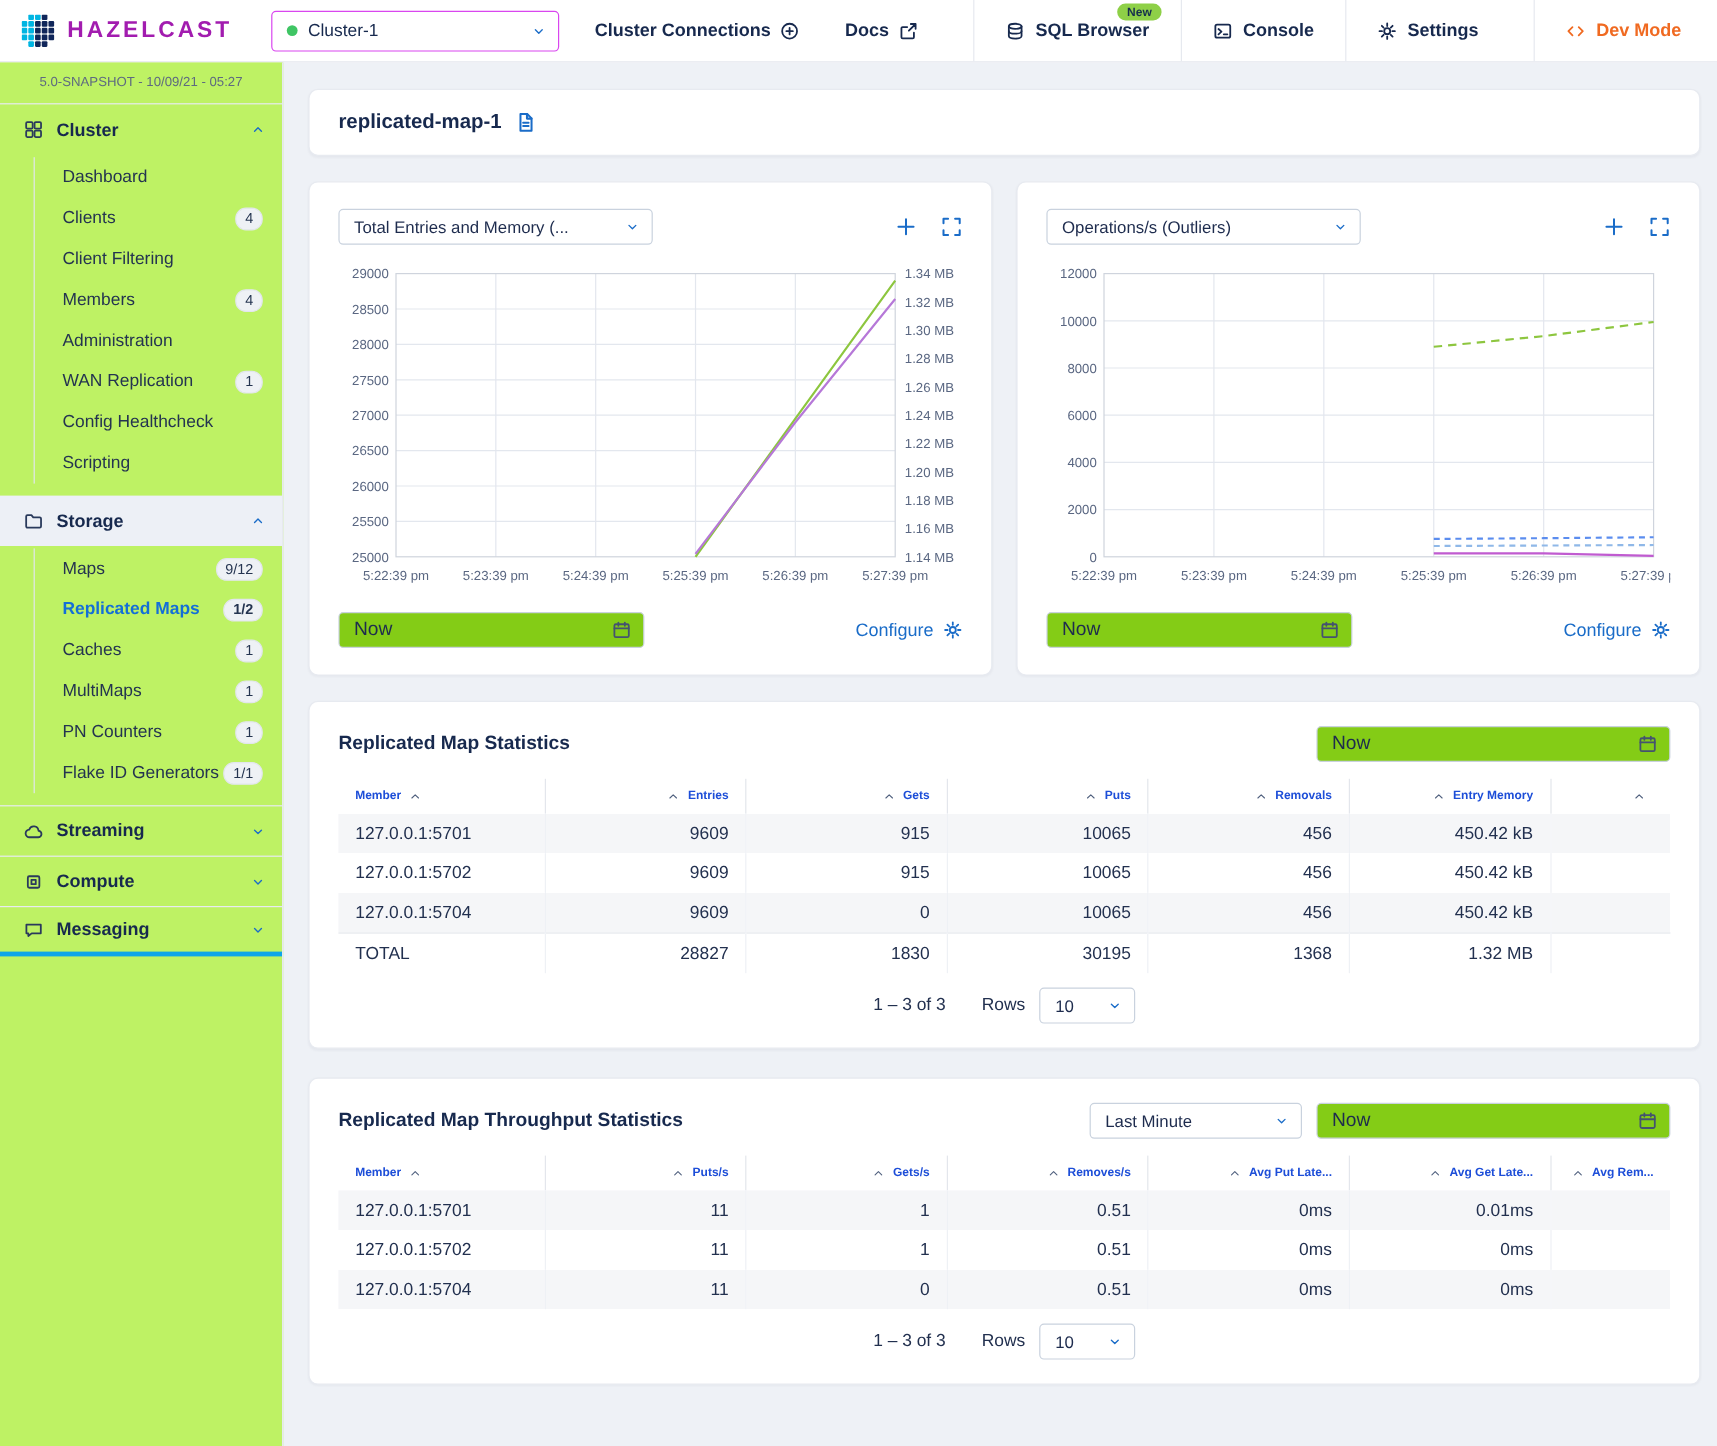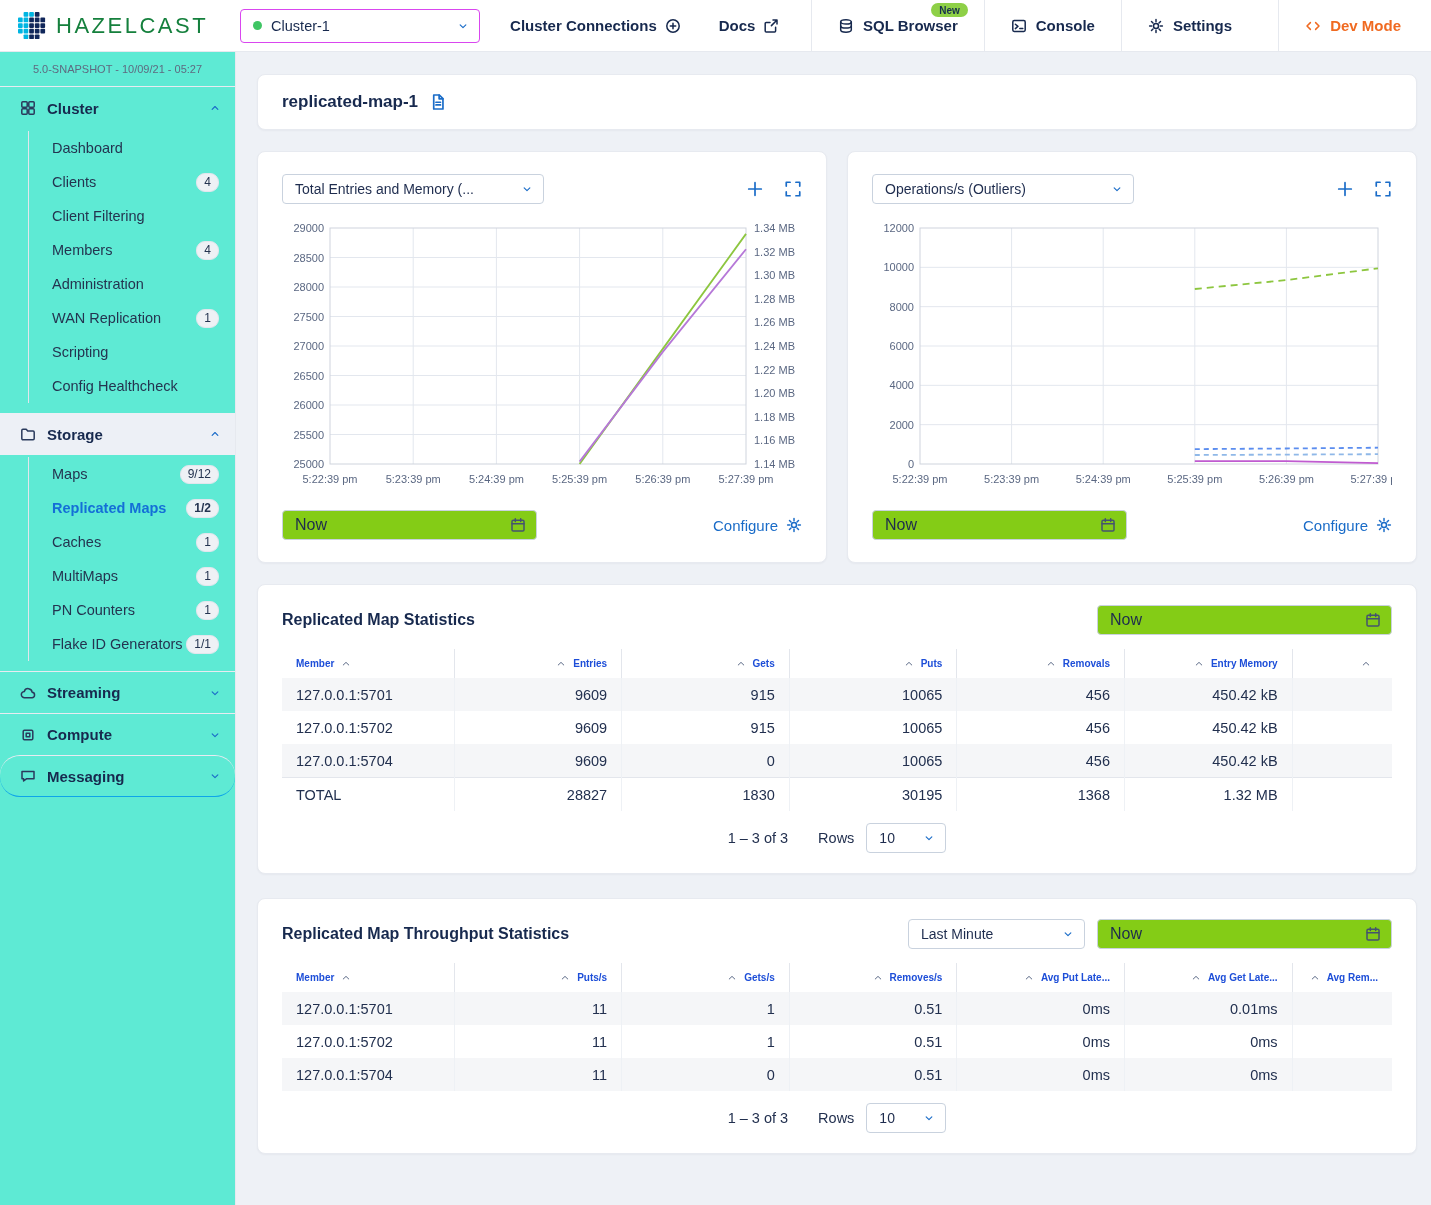--- a/index.html
+++ b/index.html
@@ -3,40 +3,40 @@
 <meta charset="utf-8">
 <style>
   *{box-sizing:border-box;margin:0;padding:0;}
   html,body{width:1431px;height:1205px;}
   body{font-family:"Liberation Sans","DejaVu Sans",sans-serif;color:#17294e;background:#eef1f6;overflow:hidden;}
   .app{display:grid;grid-template-columns:236px 1fr;grid-template-rows:52px 1fr;width:100%;height:100%;}
 
   
   .topbar{grid-column:1/3;display:flex;align-items:center;background:#fff;border-bottom:1px solid #e6e9ef;}
   .brand{display:flex;align-items:center;gap:10px;padding:0 20px 0 18px;cursor:pointer;}
-  .brand-text{font-size:22px;font-weight:400;letter-spacing:2.5px;color:#15803d;}
+  .brand-text{font-size:19px;font-weight:700;letter-spacing:2.5px;color:#a21caf;}
   .cluster-select{width:240px;height:34px;border:1px solid #d946ef;border-radius:4px;display:flex;align-items:center;gap:9px;padding:0 10px 0 12px;font-size:14.5px;cursor:pointer;background:#fff;margin-left:12px;}
   .status-dot{width:9px;height:9px;border-radius:50%;background:#3fc564;flex:none;}
   .cluster-select .chev{margin-left:auto;color:#1a6cc8;}
   .topnav{display:flex;gap:38px;margin-left:30px;}
   .topnav .tlink{display:flex;align-items:center;gap:8px;font-size:15px;font-weight:600;color:#17294e;cursor:pointer;}
   .top-actions{margin-left:auto;display:flex;align-self:stretch;}
   .action{display:flex;align-items:center;gap:9px;padding:0 26px;border-left:1px solid #e6e9ef;font-size:15px;font-weight:600;color:#17294e;cursor:pointer;position:relative;}
   .action.dev{color:#f06a21;padding-right:30px;margin-left:20px;}
   .badge-new{position:absolute;top:3px;right:16px;background:#8ed047;color:#17304d;font-size:10px;font-weight:700;padding:1.5px 8px;border-radius:8px;}
 
   
-  .sidebar{grid-row:2;background:#5eead4;border-right:1px solid #e6e9ef;overflow:hidden;}
+  .sidebar{grid-row:2;background:#bef264;border-right:1px solid #e6e9ef;overflow:hidden;}
   .version{font-size:11px;color:#5e6a80;text-align:center;padding:11px 0;border-bottom:1px solid #e8ebf1;}
   .side-section{height:42px;display:flex;align-items:center;gap:11px;padding:0 14px 0 20px;font-weight:700;font-size:15px;color:#17294e;cursor:pointer;}
   .side-section .chev{margin-left:auto;color:#1a6cc8;}
   .side-section .s-icon{color:#2a3a5c;}
   .side-section.highlight{background:#edf0f6;}
   .side-section.collapsed{border-top:1px solid #e8ebf1;}
-  .side-section.collapsed:last-child{border-bottom:1px solid #0ea5e9;border-radius:20px;}
+  .side-section.collapsed:last-child{border-bottom:4px solid #0ea5e9;}
   .side-items{position:relative;padding:2px 0 10px;}
   .side-items::before{content:"";position:absolute;left:28px;top:2px;bottom:10px;width:1px;background:#e2e6ed;}
   .side-item{height:34px;display:flex;align-items:center;padding:0 16px 0 52px;font-size:14.5px;color:#243450;cursor:pointer;}
   .side-item.active{color:#146fd7;font-weight:600;}
   .side-item .badge{margin-left:auto;}
   .badge{font-size:12px;color:#243450;background:#eef1f5;border:1px solid #e2e6ed;border-radius:9px;padding:1px 7px;line-height:15px;white-space:nowrap;}
 
   
   .main{grid-row:2;overflow:hidden;padding:22px 14px 0 21px;}
   .card{background:#fff;border:1px solid #e7eaf0;border-radius:8px;box-shadow:0 1px 2px rgba(16,24,40,.04);}
@@ -228,24 +228,24 @@
             <span class="badge">4</span>
           </div>
           <div class="side-item">
             <span>Administration</span>
           </div>
           <div class="side-item">
             <span>WAN Replication</span>
             <span class="badge">1</span>
           </div>
           <div class="side-item">
+            <span>Config Healthcheck</span>
+          </div>
+          <div class="side-item">
             <span>Scripting</span>
-          </div>
-          <div class="side-item">
-            <span>Config Healthcheck</span>
           </div>
         </div>
         <div class="side-section highlight">
           <span class="icon s-icon">
             <svg viewBox="0 0 16 16" fill="none" stroke="currentColor" stroke-width="1.5" stroke-linecap="round" stroke-linejoin="round">
               <path d="M1.8 12.6V4.4c0-.6.5-1.1 1.1-1.1h3.3l1.5 1.8h5.4c.6 0 1.1.5 1.1 1.1v6.4c0 .6-.5 1.1-1.1 1.1H2.9c-.6 0-1.1-.5-1.1-1.1z"></path>
             </svg>
           </span>
           <span>Storage</span>
           <span class="icon icon-12 chev">

